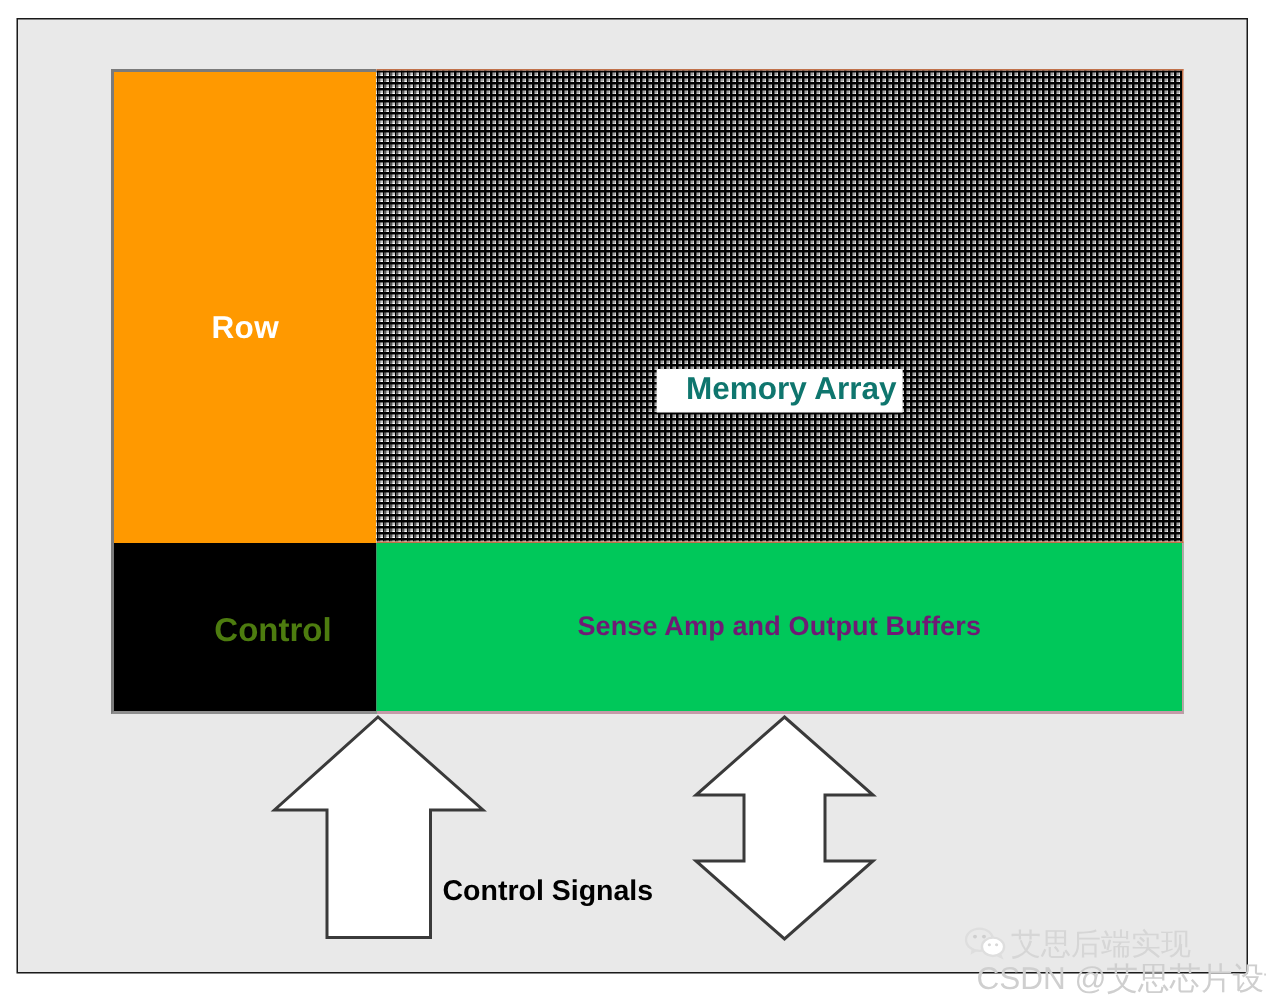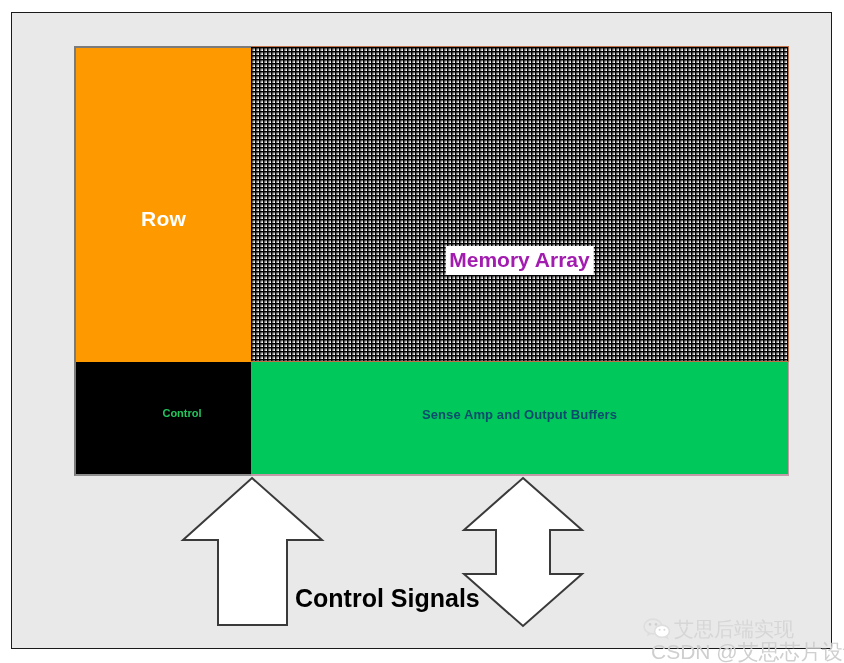--- a/index.html
+++ b/index.html
@@ -82,83 +82,83 @@
         #c9c9c9 2px, #c9c9c9 3px,
         #ffffff 3px, #ffffff 4px);
     background-blend-mode: multiply;
   }
   #memory-array .lbl {
     position: absolute;
     left: 50%;
     top: 199px;
     transform: translateX(-50%);
     background: #ffffff;
-    color: #a21caf;
+    color: #0f766e;
     font-size: 21px;
     font-weight: bold;
     line-height: 26px;
-    padding: 1px 4px 2px 4px;
+    padding: 1px 4px 2px 20px;
     white-space: nowrap;
   }
 
   #control {
     left: 62px;
     top: 349px;
     width: 177px;
     height: 114px;
     background: #000000;
     border-left: 2px solid #7b7b7b;
     border-bottom: 2px solid #8d8d8d;
   }
   #control .lbl {
     position: absolute;
     left: 0;
     right: 0;
     top: 45px;
     text-align: center;
-    color: #22c55e;
-    font-size: 11px;
+    color: #4d7c0f;
+    font-size: 22px;
     font-weight: bold;
     padding-left: 37px;
   }
 
   #sense-amp {
     left: 239px;
     top: 349px;
     width: 538px;
     height: 114px;
     background: #00C85A;
     border-bottom: 2px solid #c49aa8;
     border-right: 1px solid #c49aa8;
   }
   #sense-amp .lbl {
     position: absolute;
     left: 0;
     right: 0;
     top: 45px;
     text-align: center;
-    color: #0c4a6e;
-    font-size: 13px;
+    color: #701a75;
+    font-size: 18px;
     font-weight: bold;
     letter-spacing: .1px;
   }
 
   
   .arrow-svg {
     position: absolute;
     overflow: visible;
   }
   #arrow-up-left  { left: 168px; top: 463px; }
   #arrow-double   { left: 449px; top: 463px; }
 
   
   .caption {
     position: absolute;
     color: #000000;
-    font-size: 25px;
+    font-size: 19px;
     font-weight: bold;
     white-space: nowrap;
   }
   #cap-control-signals { left: 283px; top: 571px; }
   #cap-io-data         { left: 571px; top: 571px; }
 
   
   #watermark {
     position: absolute;
     left: 630px;

